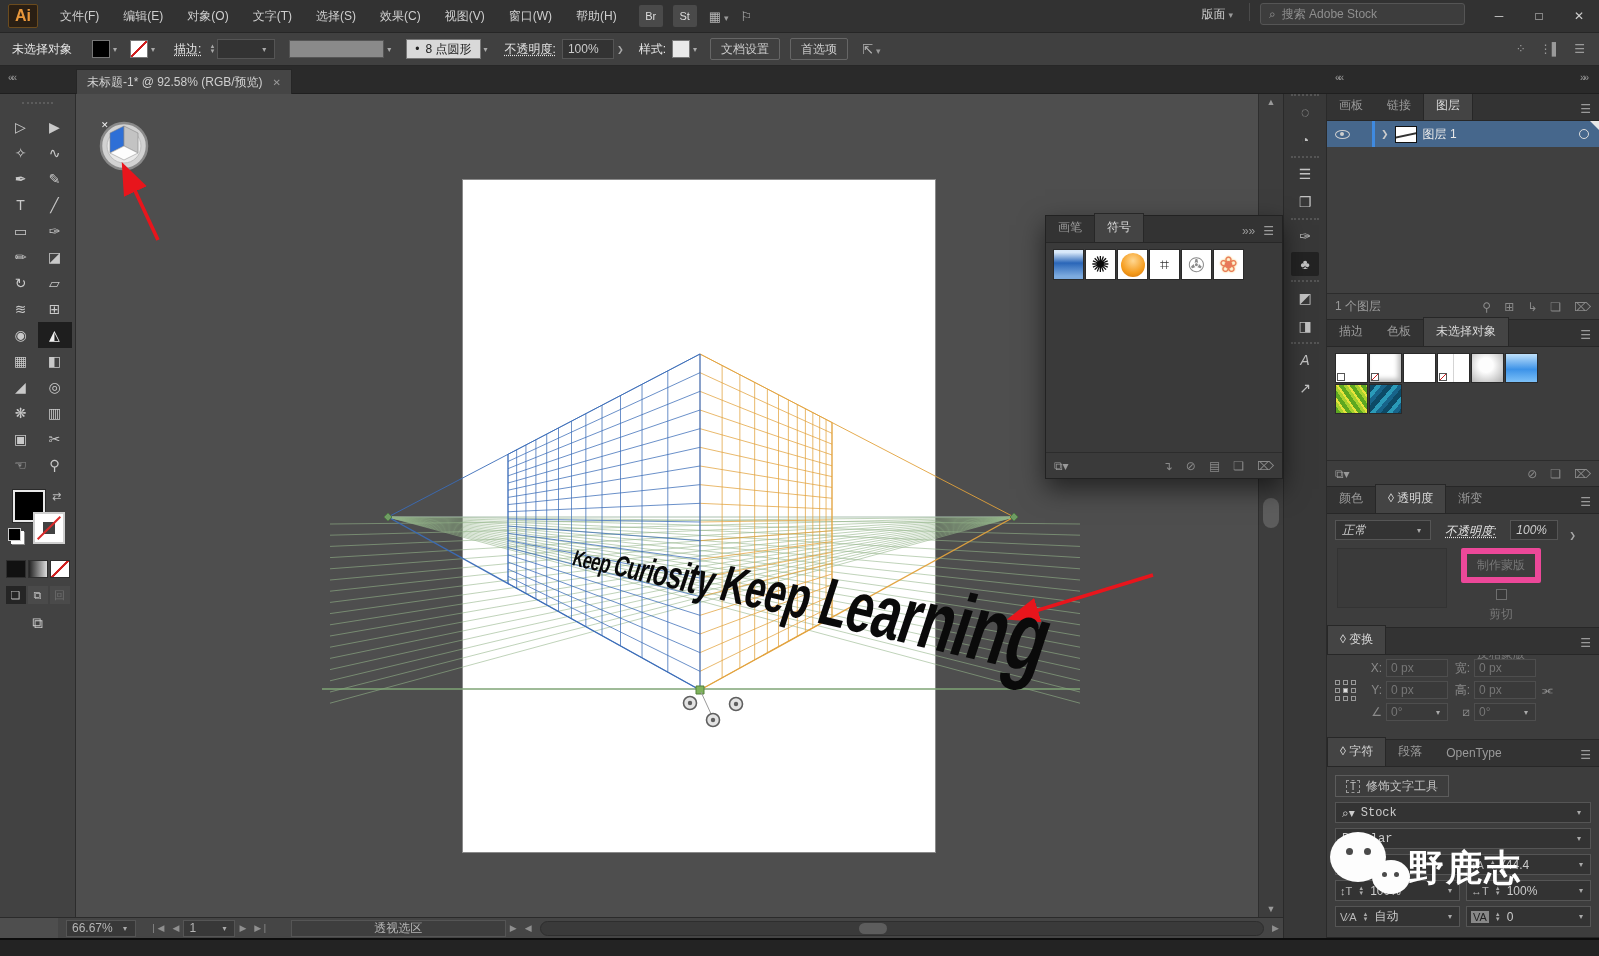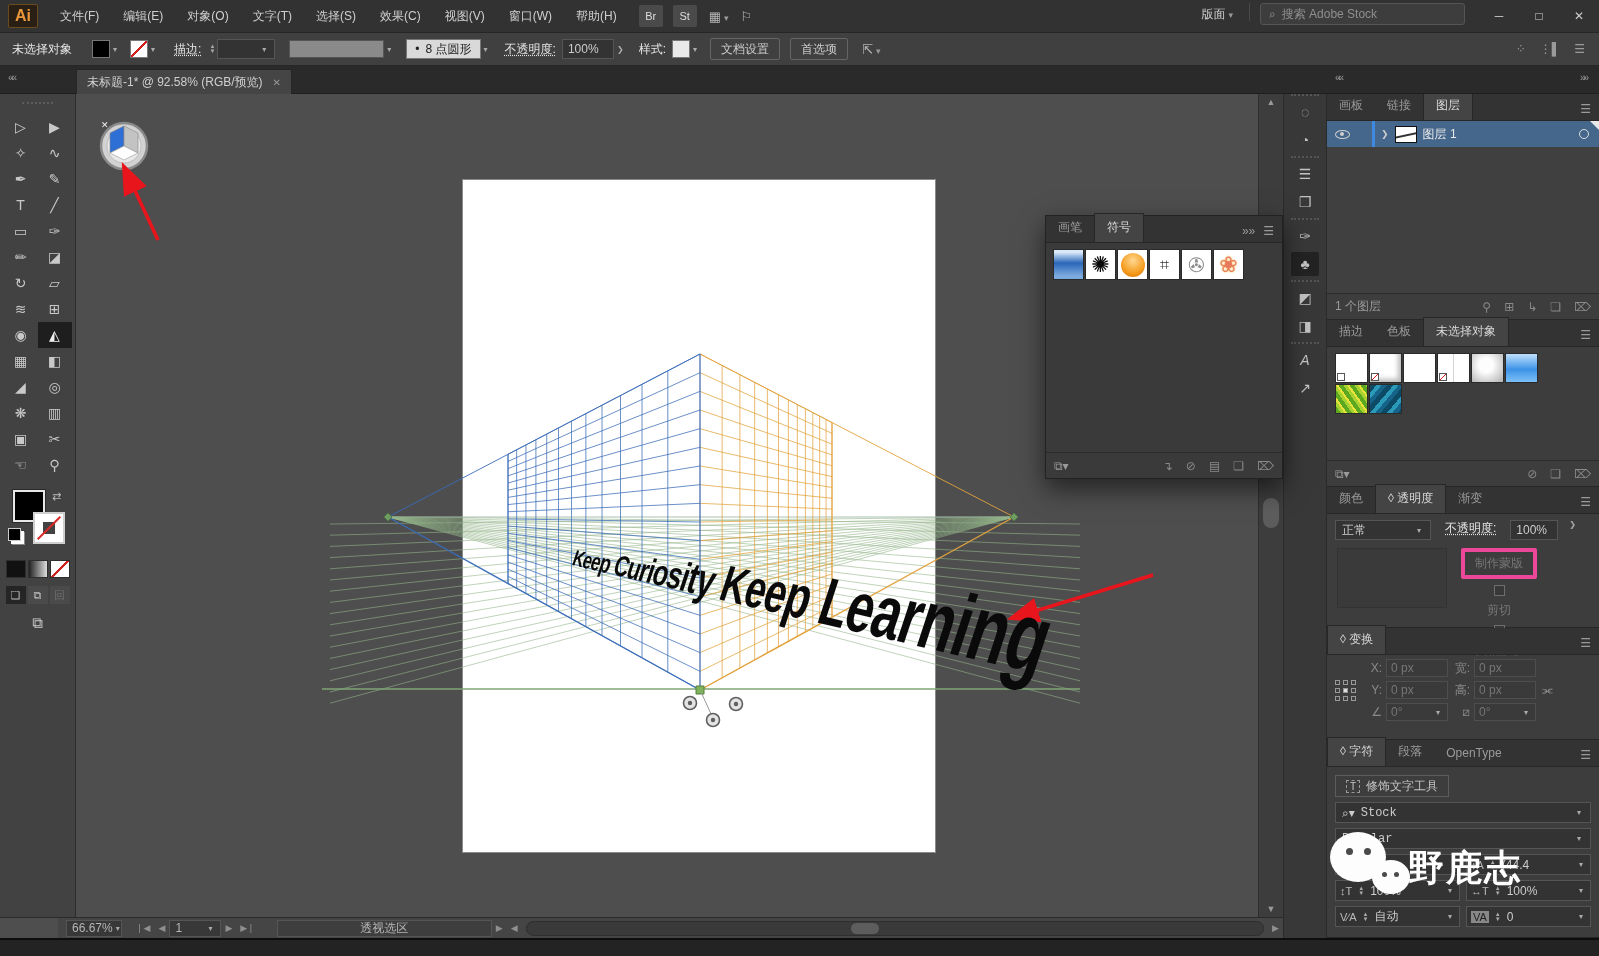--- a/index.html
+++ b/index.html
@@ -93,23 +93,23 @@
   #layer-thumb::after { content:""; position:absolute; left:-3px; top:7px; width:30px; height:1.5px; background:#333; transform:rotate(-12deg); }
   #layer-target { margin-left:auto; margin-right:10px; width:10px; height:10px; border:1.5px solid #dcdcdc; border-radius:50%; }
   #layer-corner { position:absolute; right:0; top:0; border-style:solid; border-width:0 9px 9px 0; border-color:transparent #e8e8e8 transparent transparent; }
   .chev { color:#ccc; font-size:9px; margin-left:6px; }
 
   #style-grid { display:flex; flex-wrap:wrap; gap:1px; padding:6px 0 0 8px; width:240px; }
   .style-tile { width:33px; height:30px; border:1px solid #2a2a2a; position:relative; background:#fff; }
   .mini-ic { position:absolute; left:1px; bottom:1px; width:8px; height:8px; background:#fff; border:1px solid #555; font-size:7px; line-height:7px; color:#c00; overflow:hidden; }
   .redslash { background:linear-gradient(135deg, transparent 44%, #d02020 46%, #d02020 54%, transparent 56%), #fff; }
 
-  .trans-row { display:flex; align-items:flex-start; padding:6px 8px 2px 8px; gap:8px; }
+  .trans-row { display:flex; align-items:flex-end; padding:6px 8px 2px 8px; gap:8px;font-style:italic; }
   .select { height:20px; background:#333; border:1px solid #555; display:flex; align-items:center; padding:0 6px; color:#ccc; justify-content:space-between; }
-  .mask-btn { border:4px solid #ec4899; border-radius:2px; color:#777; padding:3px 10px; }
+  .mask-btn { border:6px solid #ec4899; border-radius:2px; color:#777; padding:3px 10px; }
   .checkline { display:flex; align-items:center; gap:6px; color:#777; margin-top:6px;flex-direction:column; }
   .cbx { width:11px; height:11px; border:1px solid #6e6e6e; background:#383838; }
 
   .tf-row { display:flex; align-items:center; gap:4px; margin:4px 0; }
   .tf-label { color:#8a8a8a; width:18px; text-align:right; }
   .tf-field { width:62px; height:18px; background:#3a3a3a; border:1px solid #4e4e4e; color:#767676; display:flex; align-items:center; padding:0 4px; }
   #refpoint { display:grid; grid-template-columns:repeat(3,5px); grid-template-rows:repeat(3,5px); gap:3px; margin:0 8px; }
   #refpoint span { width:5px; height:5px; border:1px solid #999; }
   #refpoint span.c { background:#ddd; }
 
@@ -121,21 +121,21 @@
 
   #watermark { left:1316px; top:820px; width:230px; height:90px; z-index:60; pointer-events:none; }
   #wm-text { position:absolute; left:92px; top:24px; color:#fff; font-size:36px; font-weight:bold; letter-spacing:2px; }
   .wm-bub { position:absolute; border-radius:50%; background:#fdfdfd; }
   .wm-eye { position:absolute; width:7px; height:7px; border-radius:50%; background:#4a4a4a; }
 
   
   #statusbar { left:58px; top:917px; width:1225px; height:21px; background:#454545; border-top:1px solid #2b2b2b; display:flex; align-items:center; z-index:40; color:#b5b5b5; }
   #dock-foot { left:0; top:917px; width:58px; height:21px; background:#4e4e4e; border-top:1px solid #2b2b2b; z-index:40; }
   .sb-arr { color:#8f8f8f; font-size:9px; padding:0 4px; }
-  #zoom-field { width:56px; height:17px; background:#383838; border:1px solid #555; margin-left:8px; display:flex; align-items:center; padding:0 5px; justify-content:space-between; }
+  #zoom-field { width:70px; height:17px; background:#383838; border:1px solid #555; margin-left:8px; display:flex; align-items:center; padding:0 5px; justify-content:space-between; }
   #ab-field { width:52px; height:17px; background:#383838; border:1px solid #555; display:flex; align-items:center; padding:0 5px; justify-content:space-between; }
   #tool-field { width:215px; height:17px; background:#3e3e3e; border:1px solid #555; margin-left:18px; display:flex; align-items:center; justify-content:center; }
   #hscroll-track { flex:1; height:15px; background:#3a3a3a; border:1px solid #2e2e2e; margin:0 4px; position:relative; border-radius:8px; }
   #hthumb { position:absolute; left:44%; top:1px; width:28px; height:11px; background:#5d5d5d; border-radius:6px; }
   #bottom-strip { left:0; top:938px; width:1599px; height:18px; background:#232323; border-top:2px solid #0d0d0d; z-index:40; }
 </style>
 </head>
 <body>
 
 <div id="menubar" class="abs">

